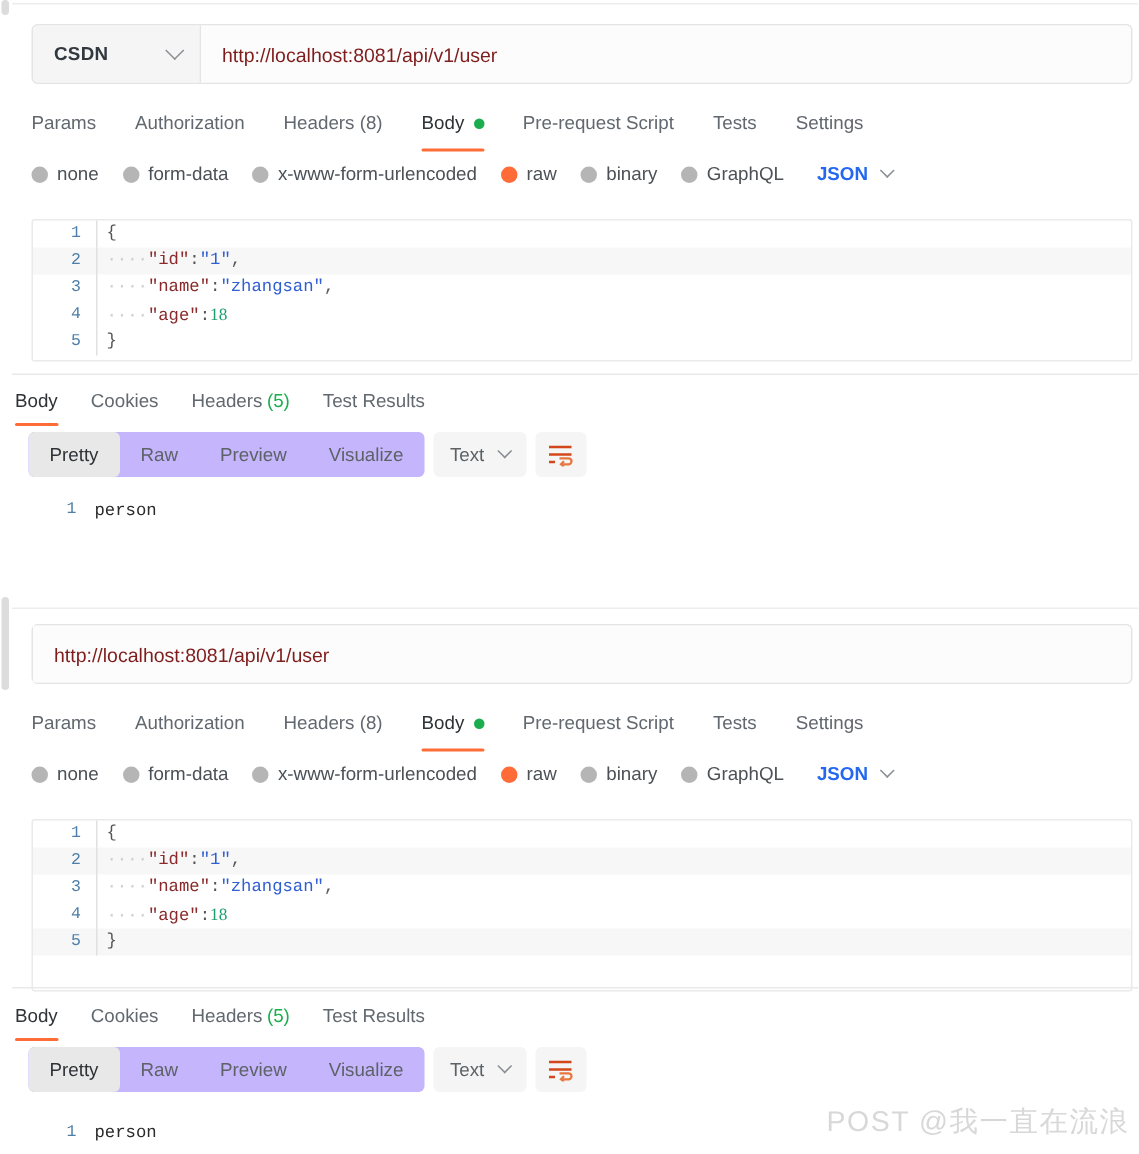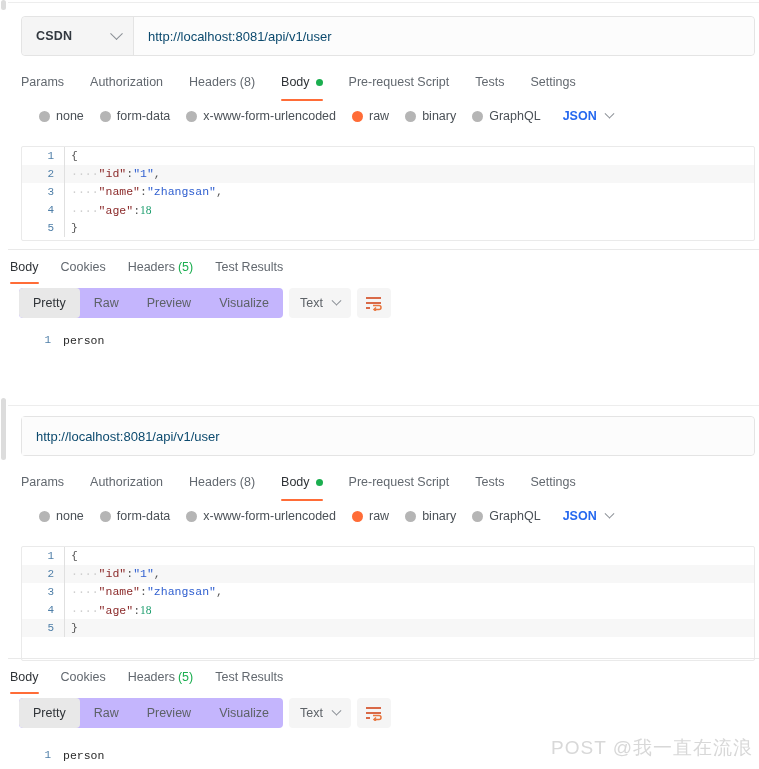--- a/index.html
+++ b/index.html
@@ -73,21 +73,21 @@
     border-bottom: 1.4px solid #8a8f95;
     transform: rotate(45deg) translate(-2px,-2px);
   }
   .chev.small { width: 7px; height: 7px; border-width: 1.3px; }
   .url-input {
     flex: 1;
     display: flex;
     align-items: center;
     padding-left: 14px;
     font-size: 13px;
-    color: #0c4a6e;
+    color: #7f1d1d;
     background: #fcfcfc;
     border-radius: 0 4px 4px 0;
     cursor: text;
   }
 
   
   .req-tabs {
     position: absolute;
     left: 21px;
     display: flex;
@@ -119,21 +119,21 @@
     display: inline-block;
     width: 7px; height: 7px;
     border-radius: 50%;
     background: #1aae4f;
     margin-left: 6px;
   }
 
   
   .radio-row {
     position: absolute;
-    left: 39px;
+    left: 21px;
     display: flex;
     align-items: center;
     height: 22px;
   }
   .radio-item {
     display: flex;
     align-items: center;
     margin-right: 16px;
     font-size: 12.5px;
     color: #4b5157;

